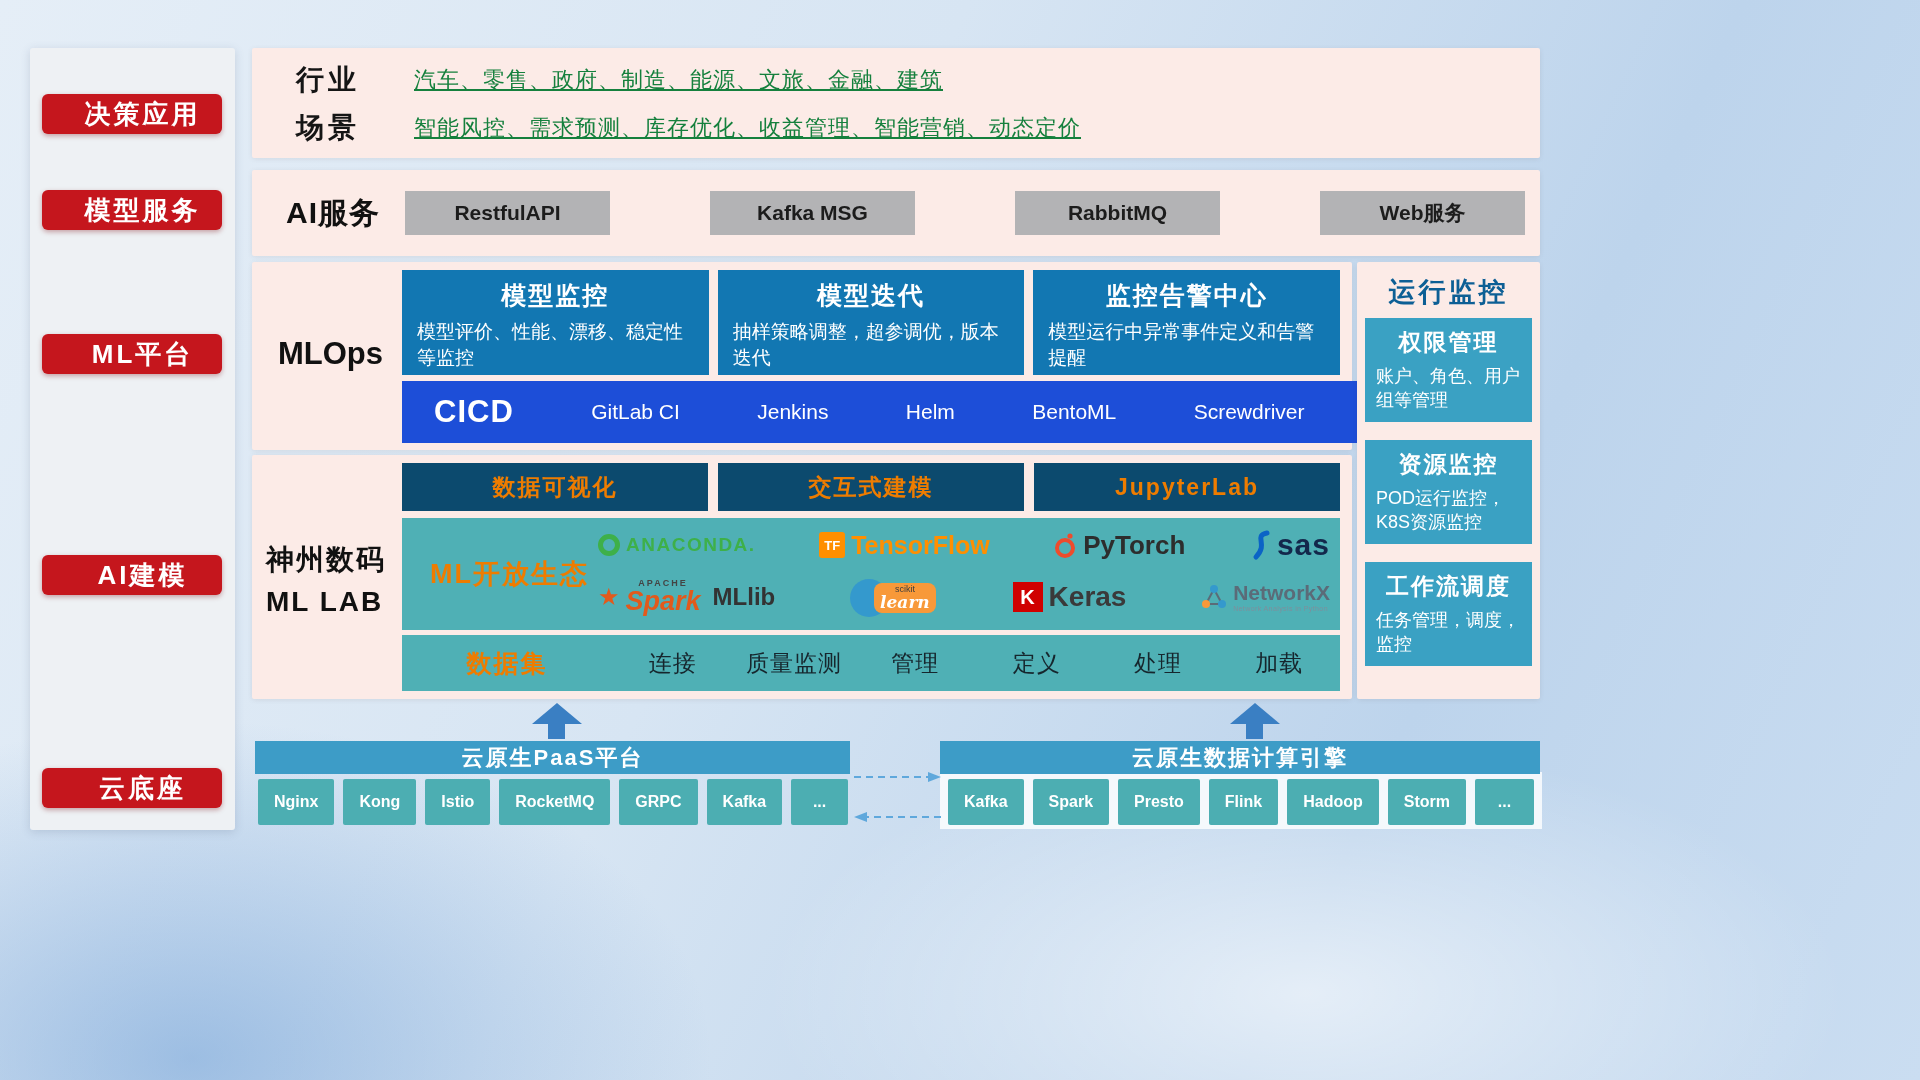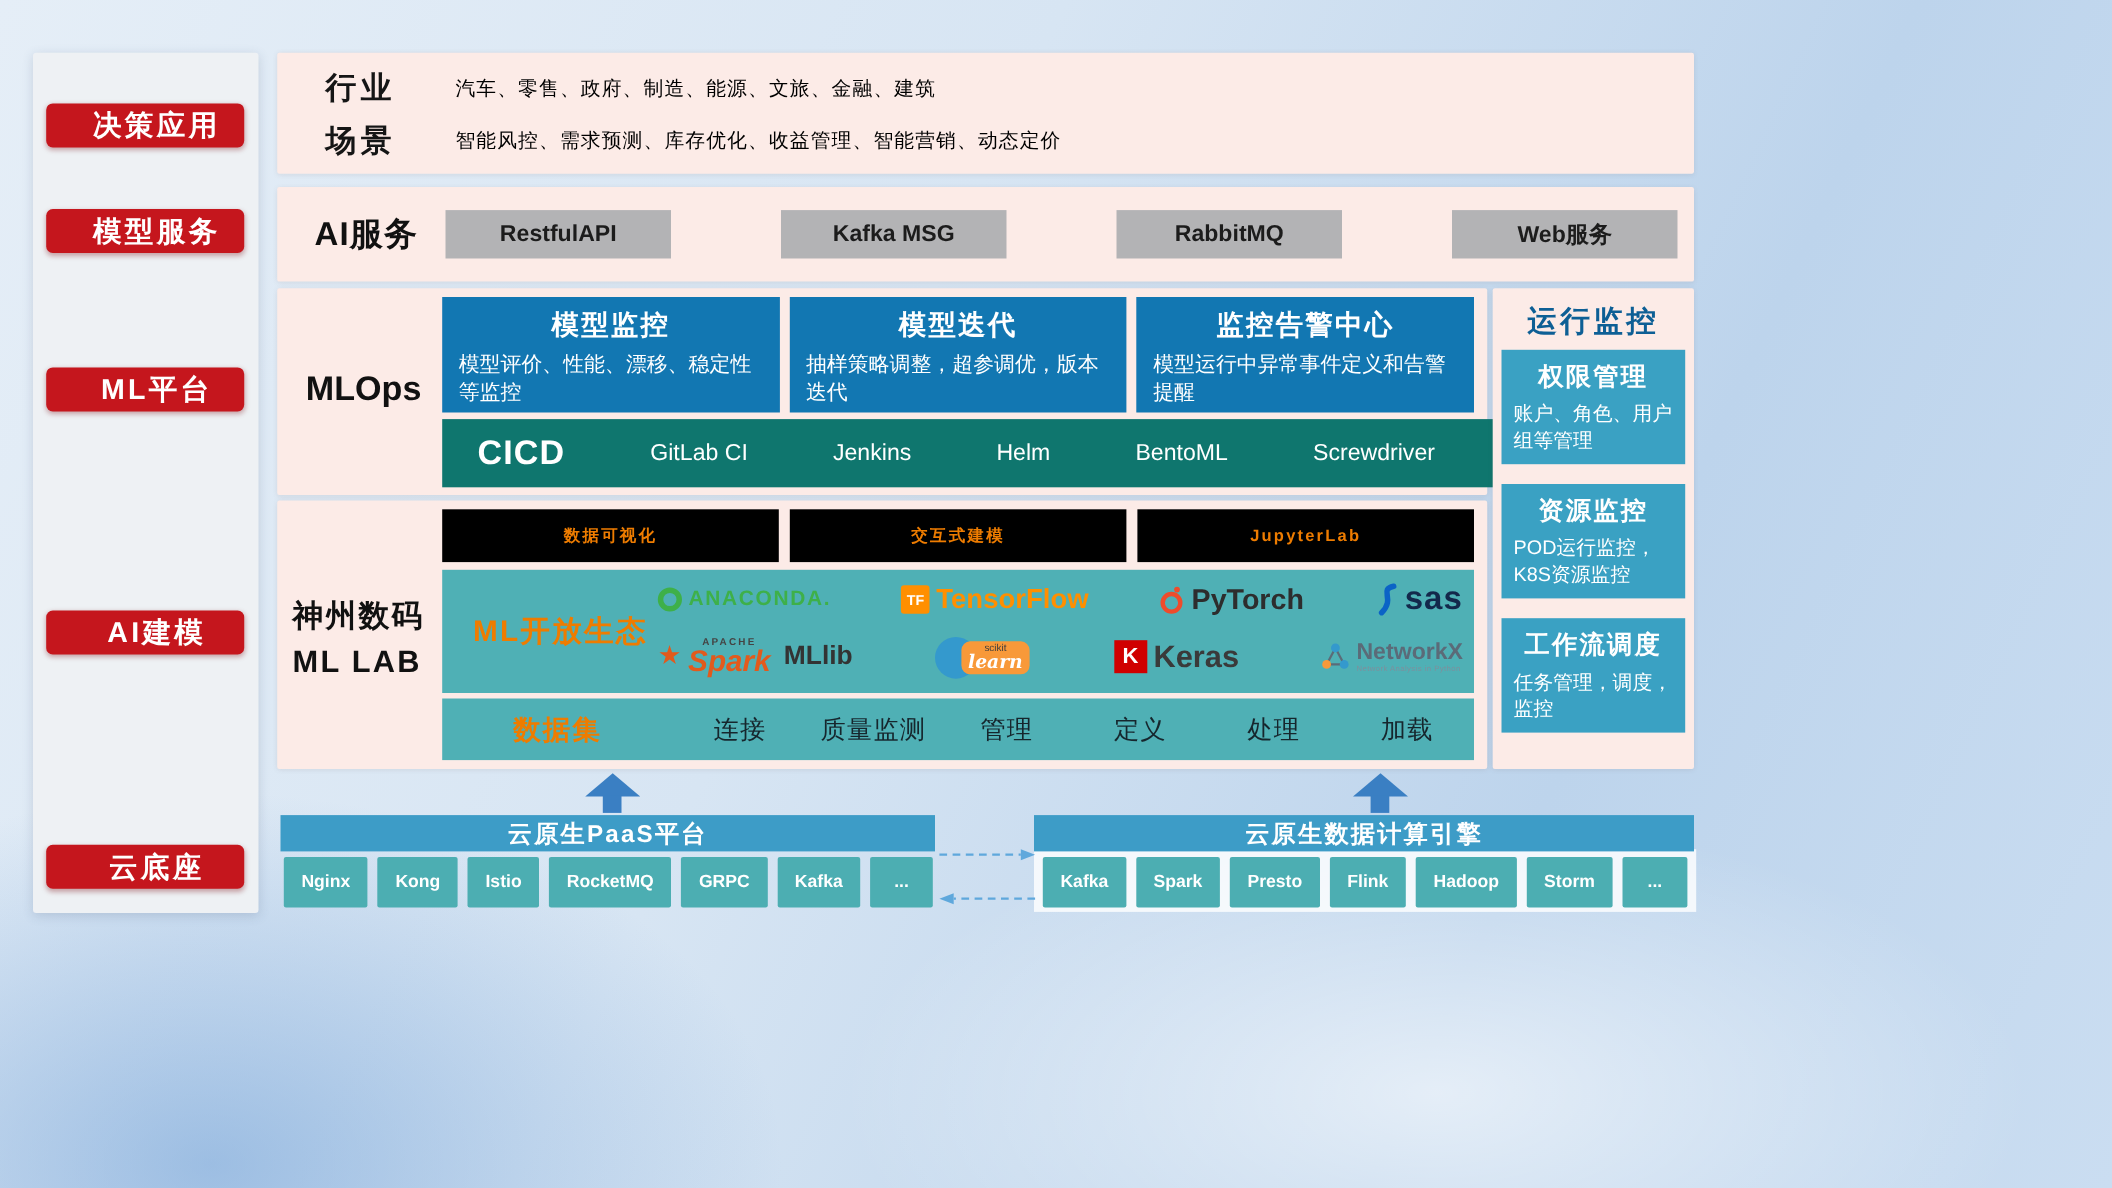--- a/index.html
+++ b/index.html
@@ -23,41 +23,41 @@
   
   .panel { position:absolute; background:#fcebe7; border-radius:2px; box-shadow:0 1px 5px rgba(90,70,70,0.10); }
   .top-panel { left:252px; top:48px; width:1288px; height:110px; }
   .ai-panel  { left:252px; top:170px; width:1288px; height:86px; }
   .mlops-panel { left:252px; top:262px; width:1100px; height:188px; }
   .mllab-panel { left:252px; top:455px; width:1100px; height:244px; }
   .mon-panel { left:1357px; top:262px; width:183px; height:437px; }
 
   .ind-row { position:absolute; left:44px; height:38px; display:flex; align-items:center; }
   .ind-label { width:118px; font-size:28px; font-weight:bold; color:#151515; letter-spacing:4px; }
-  .ind-text { font-size:18px; color:#000000; letter-spacing:1px; white-space:nowrap; }
+  .ind-text { font-size:22px; color:#15803d; letter-spacing:1px; white-space:nowrap;text-decoration:underline; }
 
   .ai-label { position:absolute; left:34px; top:0; height:100%; display:flex; align-items:center;
     font-size:30px; font-weight:bold; color:#111; letter-spacing:1px; }
   .gray-btn { position:absolute; top:21px; width:205px; height:44px; background:#b3b3b5;
     color:#1c1c1c; font-weight:bold; font-size:21px; display:flex; align-items:center; justify-content:center; }
 
   .mlops-label { position:absolute; left:26px; top:74px; font-size:31px; font-weight:bold; color:#111; }
   .mlops-cards { position:absolute; left:150px; top:8px; width:938px; height:105px; display:flex; gap:9px; }
   .blue-card { flex:1; background:#1277b2; color:#fff; padding-top:9px; }
   .card-title { text-align:center; font-size:25px; font-weight:bold; letter-spacing:2px; }
   .card-desc { margin-top:7px; padding:0 15px; font-size:19px; line-height:1.35; }
-  .cicd-bar { position:absolute; left:150px; top:119px; width:1110px; height:62px; background:#0f766e;
+  .cicd-bar { position:absolute; left:150px; top:119px; width:1110px; height:62px; background:#1d4ed8;
     display:flex; align-items:center; justify-content:space-between; padding:0 32px; color:#fff; }
   .cicd-title { font-size:31px; font-weight:bold; letter-spacing:1px; }
   .cicd-tool { font-size:21px; white-space:nowrap; }
 
   .mllab-label { position:absolute; left:14px; top:84px; width:140px; font-size:28px; font-weight:bold;
     color:#111; line-height:1.5; letter-spacing:2px; }
   .teal-row { position:absolute; left:150px; top:8px; width:938px; height:48px; display:flex; gap:10px; }
-  .teal-btn { flex:1; background:#000000; color:#ee7c00; font-size:15px; font-weight:bold;
+  .teal-btn { flex:1; background:#0c4a6e; color:#ee7c00; font-size:23px; font-weight:bold;
     display:flex; align-items:center; justify-content:center; letter-spacing:2px; }
   .eco-box { position:absolute; left:150px; top:63px; width:938px; height:112px; background:#4fb0b5; }
   .eco-label { position:absolute; left:28px; top:50%; transform:translateY(-50%);
     font-size:27px; font-weight:bold; color:#ee7c00; letter-spacing:2px; }
   .eco-logos { position:absolute; left:196px; top:4px; right:10px; bottom:4px;
     display:flex; flex-direction:column; justify-content:space-around; }
   .eco-row { display:flex; align-items:center; justify-content:space-between; }
   .logo { display:flex; align-items:center; gap:6px; }
   .ana-ring { width:22px; height:22px; border:5px solid #3eb049; border-radius:50%; display:inline-block; }
   .ana-text { color:#3eb049; font-size:19px; font-weight:bold; letter-spacing:1.5px; }

